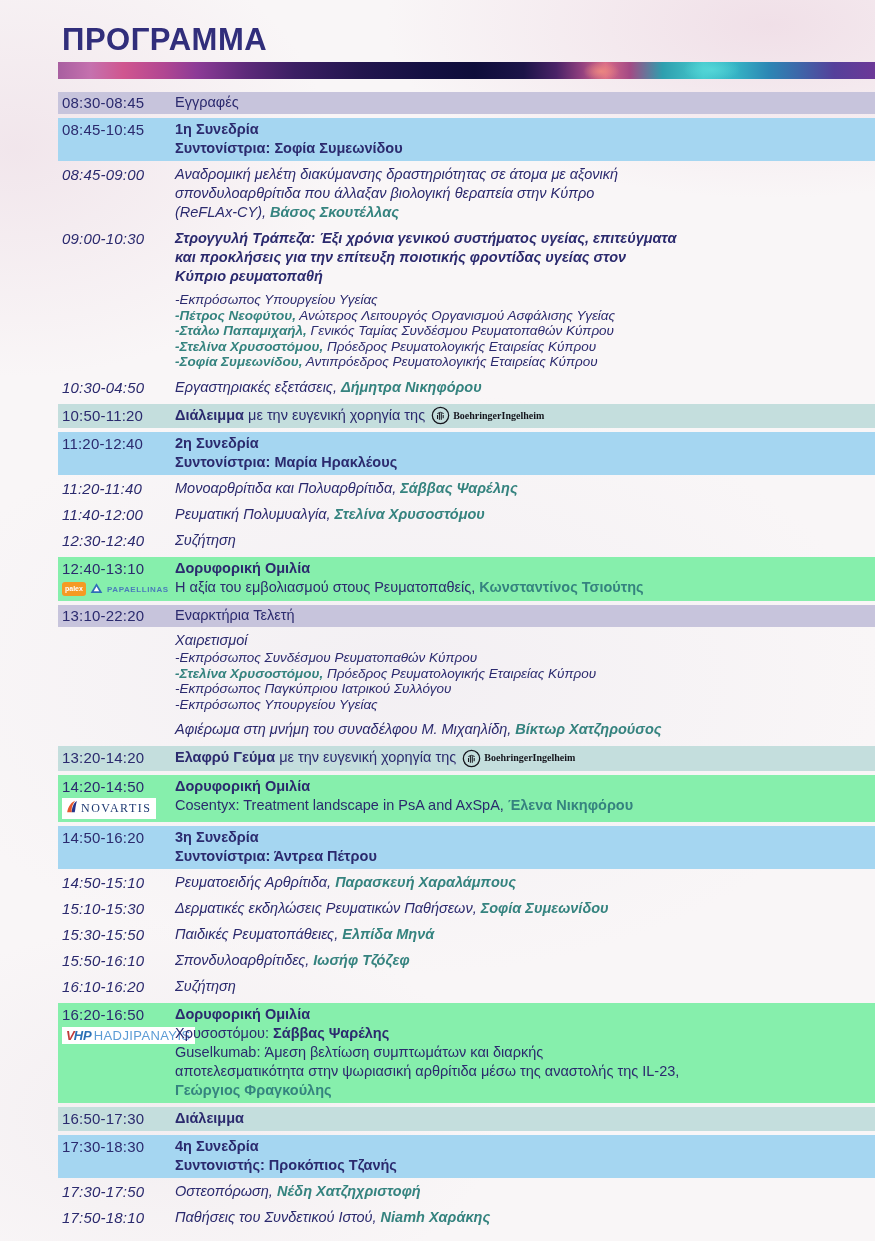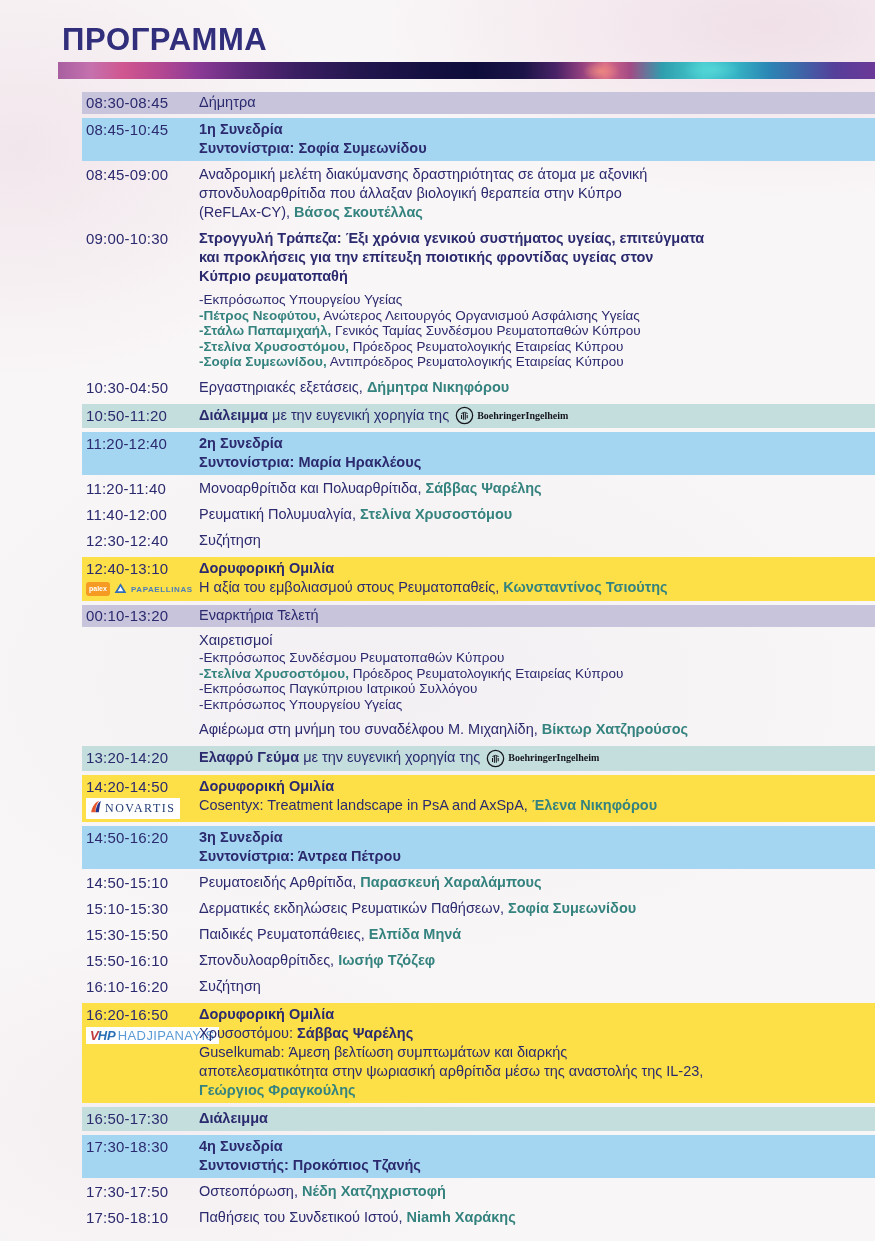--- a/index.html
+++ b/index.html
@@ -25,26 +25,26 @@
       radial-gradient(26px 14px at 66.5% 55%, rgba(238,138,128,.9), rgba(238,138,128,0) 70%),
       radial-gradient(40px 16px at 80% 45%, rgba(90,220,220,.75), rgba(90,220,220,0) 72%),
       linear-gradient(90deg,
         #a85fa0 0%, #c571ae 4%, #d0568f 8%, #b14692 13%, #8c3b96 17%,
         #5d2a7a 23%, #3b1f63 29%, #23164e 37%, #141042 45%, #0e0d3a 51%,
         #1c1448 57%, #4a2367 61%, #8f3f7e 64%, #d86a88 67%, #a34a85 70%,
         #2f9fae 74%, #45c9cd 79%, #35b2c4 83%, #2c86b4 87%, #3f64a8 91%,
         #55409a 95%, #6c3897 100%);
   }
   .table { margin-top:13px; }
-  .row { display:flex; align-items:flex-start; margin-left:82px; margin-bottom:4px;justify-content:center; }
-  .band-none { margin-bottom:7px; }
+  .row { display:flex; align-items:flex-start; margin-left:58px; margin-bottom:4px;justify-content:center; }
+  .band-none { margin-bottom:7px;font-style:italic; }
   .band-lavender { background:#c7c4dc; padding:1px 0 2px; }
   .band-blue     { background:#a5d6f1; padding:2px 0 3px; }
   .band-teal     { background:#c4dedd; padding:2px 0 3px; }
-  .band-pink     { background:#fde047; padding:2px 0 3px; }
+  .band-pink     { background:#86efac; padding:2px 0 3px; }
   .time { width:113px; flex:none; padding-left:4px; display:flex; flex-direction:column; }
   .time-text { font-size:15px; line-height:19px; letter-spacing:.2px; white-space:nowrap; }
   .content { flex:1; padding-right:6px; display:flex; flex-direction:column; }
   .line { font-size:14.5px; line-height:19px; }
   .line.sub { font-size:13.5px; line-height:15.5px; }
   .line.mt6 { margin-top:6px; }
   .line.mt8 { margin-top:8px; }
   .row.mt8 { margin-top:8px; }
   .seg-b { font-weight:bold; }
   .seg-t { color:#35837f; font-weight:bold; }
@@ -68,21 +68,21 @@
 <body>
 
 <h1 class="page-title">ΠΡΟΓΡΑΜΜΑ</h1>
 <div class="banner"></div>
 <div class="table">
     <div class="row band-lavender">
       <div class="time">
         <div class="time-text">08:30-08:45</div>
       </div>
       <div class="content">
-        <div class="line"><span class="seg-n">Δήμητρα</span></div>
+        <div class="line"><span class="seg-n">Εγγραφές</span></div>
       </div>
     </div>
     <div class="row band-blue">
       <div class="time">
         <div class="time-text">08:45-10:45</div>
       </div>
       <div class="content">
         <div class="line"><span class="seg-b">1η Συνεδρία</span></div>
         <div class="line"><span class="seg-b">Συντονίστρια: Σοφία Συμεωνίδου</span></div>
       </div>
@@ -183,21 +183,21 @@
           <span class="pap-text">PAPAELLINAS</span>
         </span>
       </div>
       <div class="content">
         <div class="line"><span class="seg-b">Δορυφορική Ομιλία</span></div>
         <div class="line"><span class="seg-n">Η αξία του εμβολιασμού στους Ρευματοπαθείς, </span><span class="seg-t">Κωνσταντίνος Τσιούτης</span></div>
       </div>
     </div>
     <div class="row band-lavender">
       <div class="time">
-        <div class="time-text">00:10-13:20</div>
+        <div class="time-text">13:10-22:20</div>
       </div>
       <div class="content">
         <div class="line"><span class="seg-n">Εναρκτήρια Τελετή</span></div>
       </div>
     </div>
     <div class="row band-none">
       <div class="time">
         <div class="time-text"></div>
       </div>
       <div class="content">

